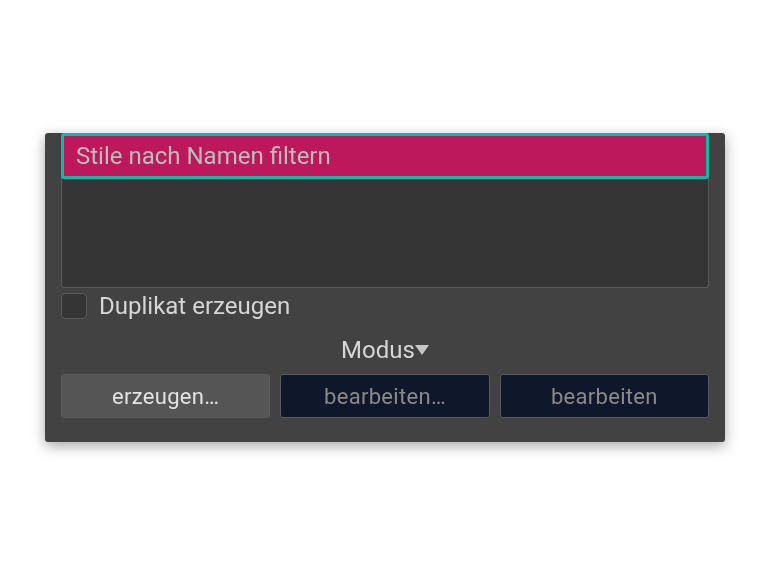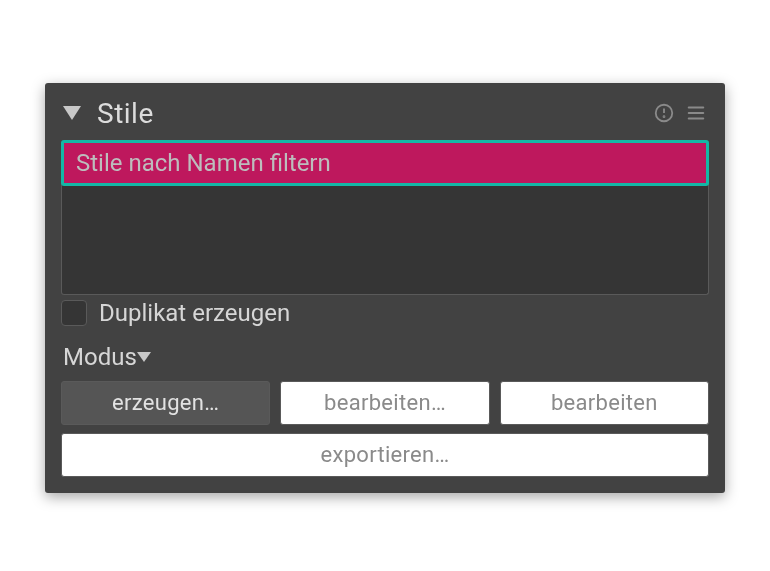--- a/index.html
+++ b/index.html
@@ -121,21 +121,21 @@
     }
 
     .check-label {
       color: #d6d6d6;
       font-size: 24px;
     }
 
     .mode-row {
       display: flex;
       align-items: center;
-      justify-content: flex-start;
+      justify-content: center;
       margin-top: 12px;
       padding: 4px 2px 6px 2px;
     }
 
     .mode-label {
       color: #d6d6d6;
       font-size: 24px;
     }
 
     .mode-value-wrap {
@@ -183,50 +183,30 @@
       white-space: nowrap;
       overflow: hidden;
     }
 
     .btn.enabled {
       background: #555555;
       color: #e2e2e2;
     }
 
     .btn.disabled {
-      background: #ffffff;
+      background: #0f172a;
       color: #8a8a8a;
       cursor: default;
     }
   </style>
 </head>
 <body>
 
 <div class="card">
 
-  <div class="header">
-    <div class="disclosure"></div>
-    <div class="title">Stile</div>
-    <div class="header-icons">
-      <div class="reset-icon">
-        <svg viewBox="0 0 24 24" fill="none" stroke="#8a8a8a" stroke-width="2">
-          <circle cx="12" cy="12" r="9"></circle>
-          <line x1="12" y1="7" x2="12" y2="12"></line>
-          <circle cx="12" cy="16" r="0.5" fill="#8a8a8a"></circle>
-        </svg>
-      </div>
-      <div class="menu-icon">
-        <svg viewBox="0 0 24 24" stroke="#8a8a8a" stroke-width="2" stroke-linecap="round">
-          <line x1="4" y1="6" x2="20" y2="6"></line>
-          <line x1="4" y1="12" x2="20" y2="12"></line>
-          <line x1="4" y1="18" x2="20" y2="18"></line>
-        </svg>
-      </div>
-    </div>
-  </div>
 
   <div class="body">
 
     <input type="text" class="filter-input" placeholder="Stile nach Namen filtern" style="">
 
     <div class="styles-list"></div>
 
     <div class="check-row">
       <div class="checkbox"></div>
       <div class="check-label">Duplikat erzeugen</div>
@@ -239,18 +219,17 @@
       </div>
     </div>
 
     <div class="btn-row first">
       <div class="btn enabled">erzeugen…</div>
       <div class="btn disabled">bearbeiten…</div>
       <div class="btn disabled">bearbeiten</div>
     </div>
 
     <div class="btn-row">
-      <div class="btn disabled">exportieren…</div>
     </div>
 
 
   </div>
 </div>
 
 </body></html>

